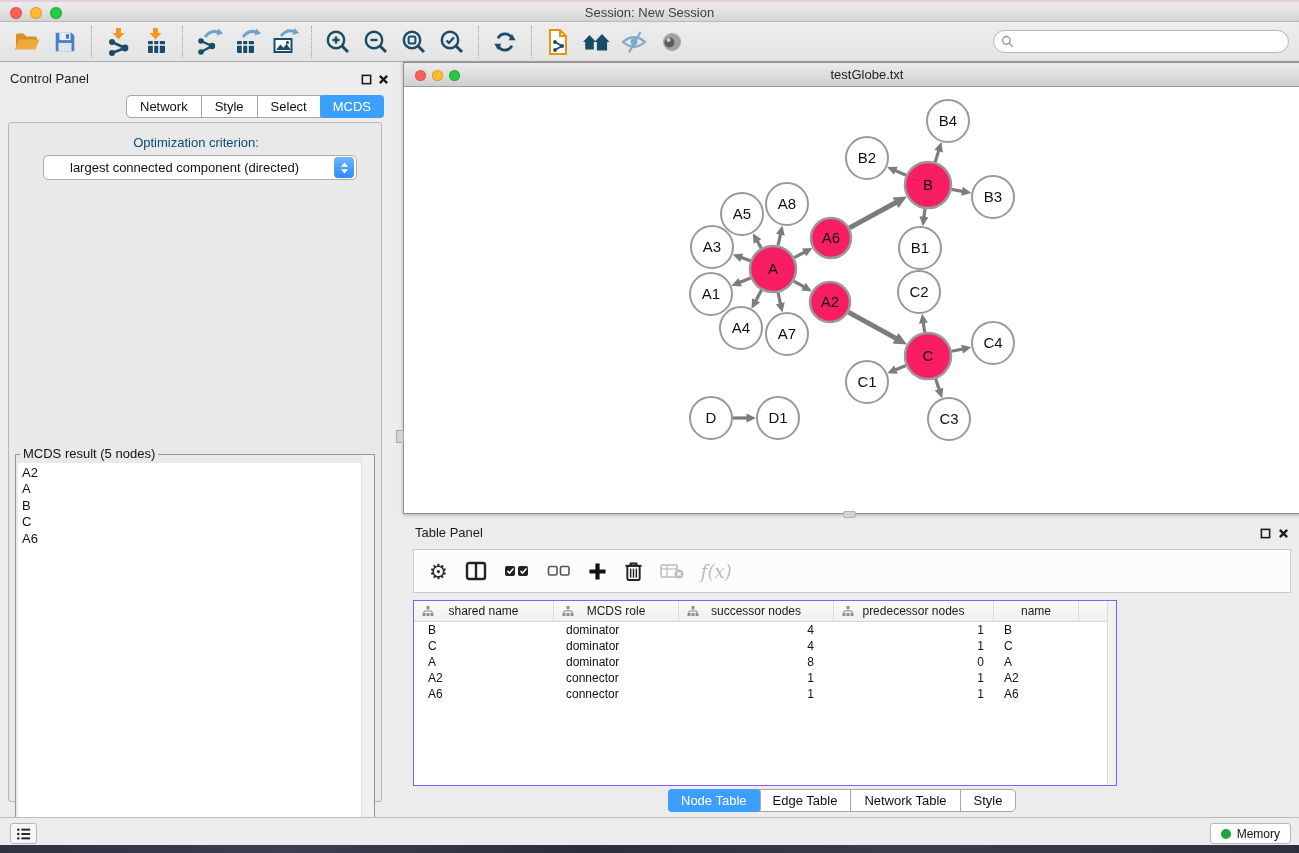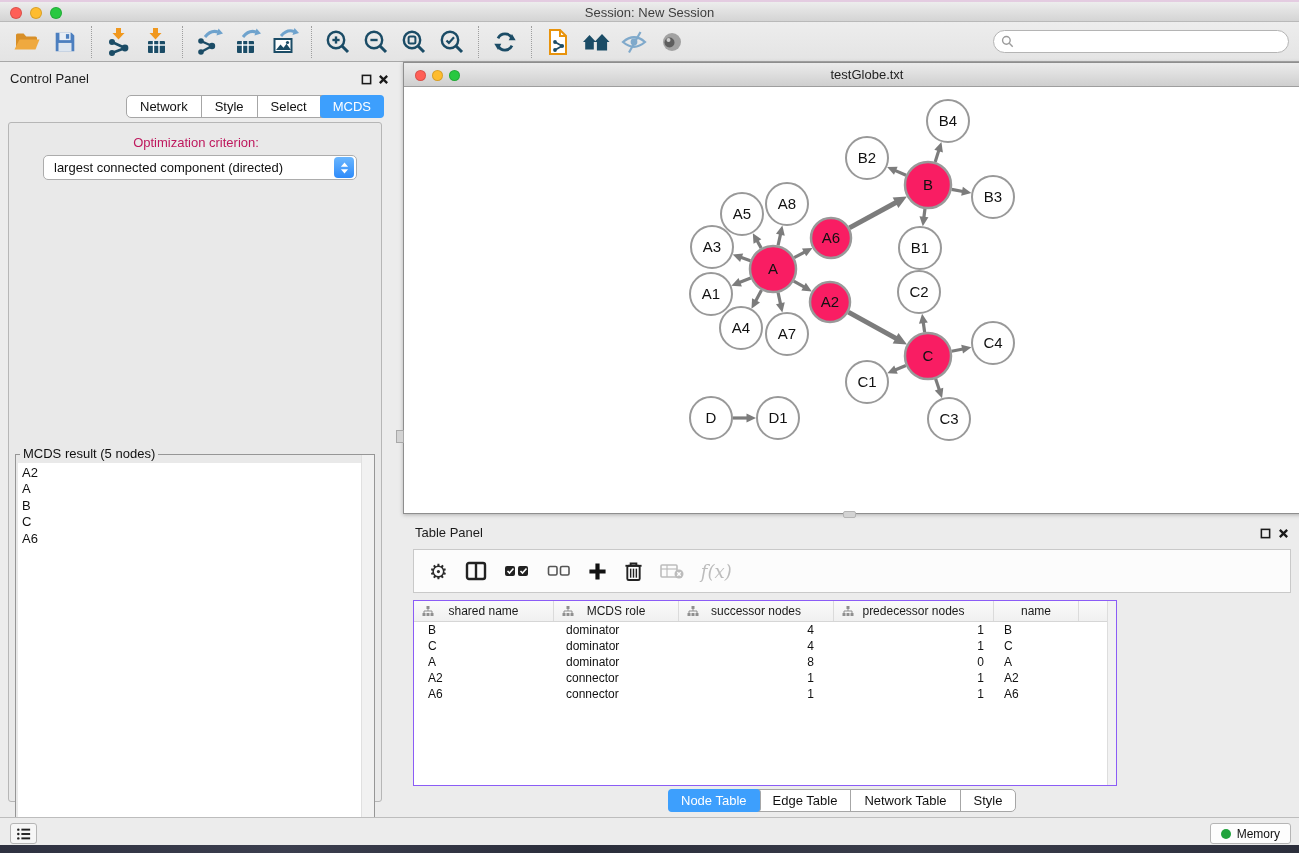--- a/index.html
+++ b/index.html
@@ -28,24 +28,24 @@
   
   .cp-title { position:absolute; left:10px; top:71px; font-size:13px; color:#1C1C1C; }
   .panel-ctl { position:absolute; top:73px; width:12px; height:12px; display:flex; align-items:center; justify-content:center; }
   .seg { display:inline-flex; background:#fff; border:1px solid #A6A6A6; border-radius:5px; }
   .seg-item { padding:3px 13px; font-size:13px; color:#111; border-right:1px solid #A6A6A6; white-space:nowrap; }
   .seg-item:last-child { border-right:none; }
   .seg-item.active { background:#3D9FFD; color:#fff; border-radius:4px; margin:-1px; padding:4px 13px; }
   #cp-tabs { position:absolute; left:78px; top:95px;margin-left:48px; }
   .cp-inner { position:absolute; left:8px; top:122px; width:374px; height:680px;
     background:#E9E9E9; border:1px solid #B6B6B6; border-radius:3px; }
-  .opt-label { position:absolute; left:0; width:374px; top:12px; text-align:center; font-size:13px; color:#be185d; }
+  .opt-label { position:absolute; left:0; width:374px; top:12px; text-align:center; font-size:13px; color:#0c4a6e; }
   .dropdown { position:absolute; left:34px; top:32px; width:314px; height:25px; background:#fff;
     border:1px solid #ACACAC; border-radius:5px; display:flex; align-items:center; }
-  .dd-text { flex:1; font-size:13px; padding-left:10px; color:#111; white-space:nowrap; overflow:hidden; }
+  .dd-text { flex:1; font-size:13px; padding-left:26px; color:#111; white-space:nowrap; overflow:hidden; }
   .dd-stepper { width:20px; height:21px; margin-right:2px; border-radius:4px;
     background:linear-gradient(#6AB6FE,#2E8BFA); display:flex; align-items:center; justify-content:center; }
   .btn-row { position:absolute; left:0; width:374px; top:66px; display:flex; justify-content:center; gap:14px; }
   .pbtn { background:#fff; border:1px solid #ACACAC; border-radius:5px; font-size:13px; color:#111;
     padding:3px 16px; font-family:"Liberation Sans",sans-serif; }
   .result-box { position:absolute; left:6px; top:331px; width:360px; height:428px;
     border:1px solid #969696; background:#E9E9E9; }
   .result-legend { position:absolute; left:4px; top:-9px; font-size:13px; background:#E9E9E9; padding:0 3px; color:#111; }
   .result-list { position:absolute; left:2px; right:2px; top:8px; bottom:2px; background:#fff; padding:2px 0 0 4px; }
   .result-scroll { position:absolute; right:0px; top:0px; bottom:0px; width:13px; background:#F1F1F1; border-left:1px solid #E0E0E0; }

